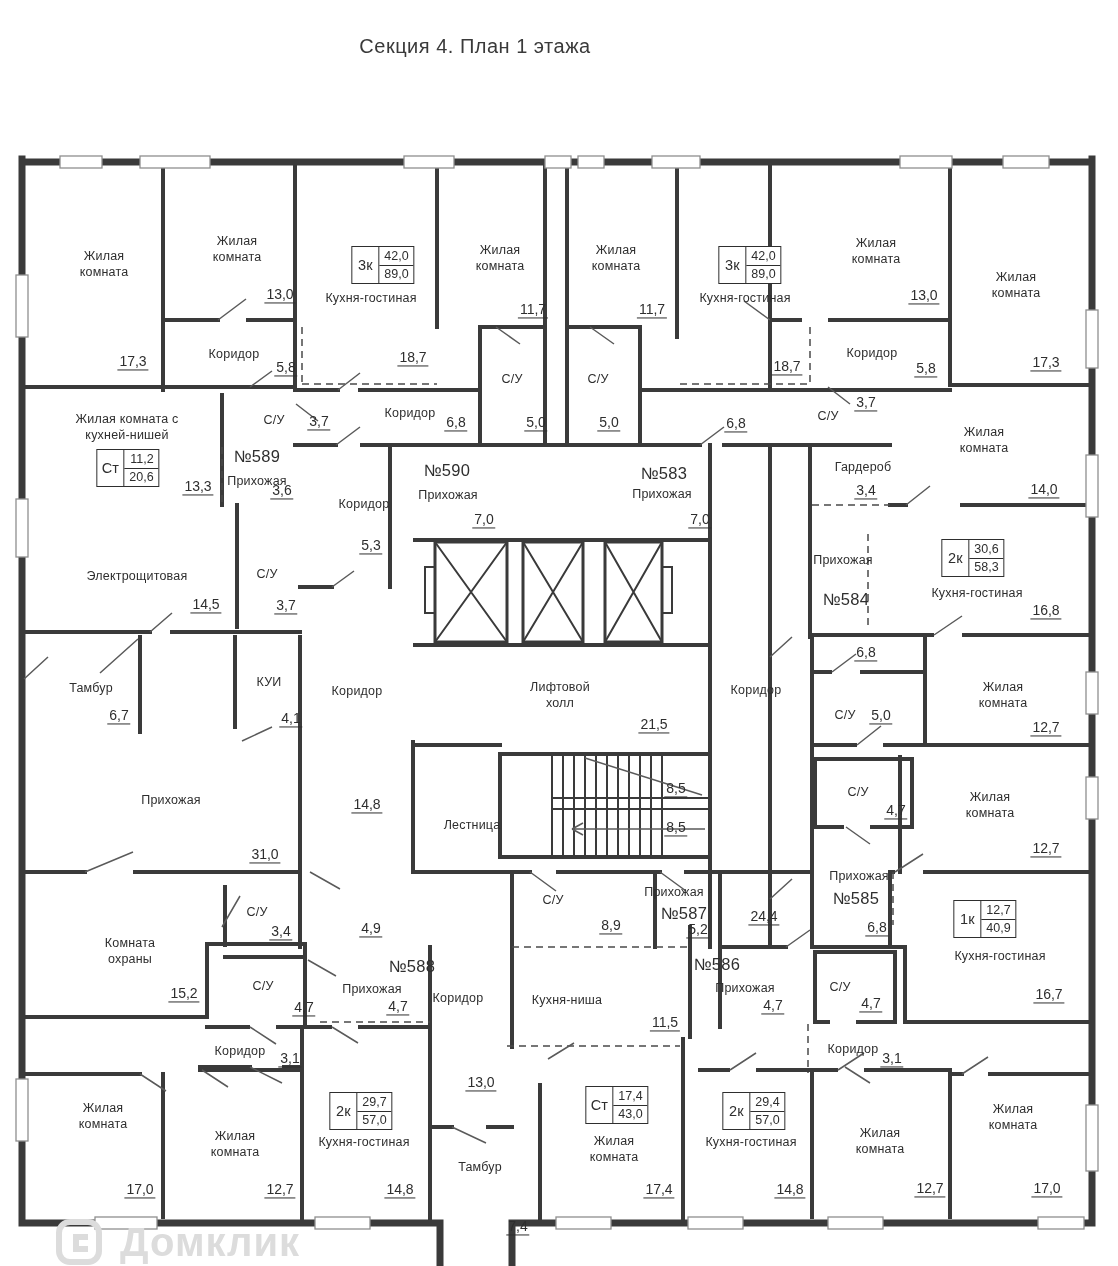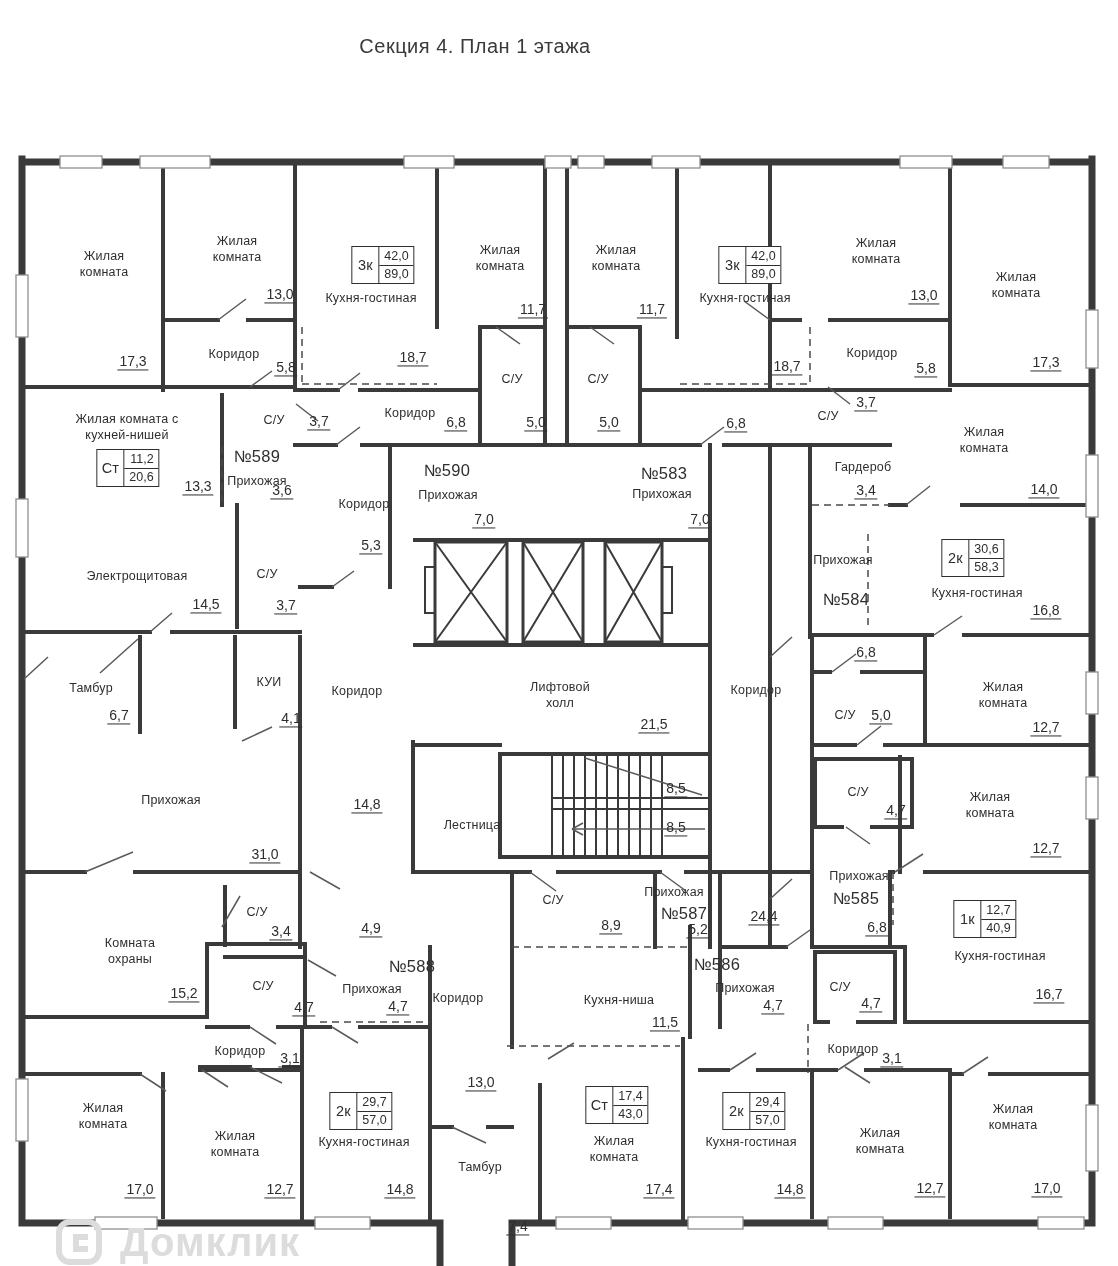--- a/index.html
+++ b/index.html
@@ -200,21 +200,21 @@
       <div class="lbl room" style="left: 859px; top: 849px;">Прихожая</div>
       <div class="lbl room" style="left: 1000px; top: 929px;">Кухня-гостиная</div>
       <div class="lbl room" style="left: 257px; top: 885px;">С/У</div>
       <div class="lbl room" style="left: 130px; top: 924px;">Комната
 охраны</div>
       <div class="lbl room" style="left: 263px; top: 959px;">С/У</div>
       <div class="lbl room" style="left: 372px; top: 962px;">Прихожая</div>
       <div class="lbl room" style="left: 240px; top: 1024px;">Коридор</div>
       <div class="lbl room" style="left: 458px; top: 971px;">Коридор</div>
       <div class="lbl room" style="left: 553px; top: 873px;">С/У</div>
-      <div class="lbl room" style="left: 619px; top: 973px;">Кухня-ниша</div>
+      <div class="lbl room" style="left: 567px; top: 973px;">Кухня-ниша</div>
       <div class="lbl room" style="left: 674px; top: 865px;">Прихожая</div>
       <div class="lbl room" style="left: 745px; top: 961px;">Прихожая</div>
       <div class="lbl room" style="left: 840px; top: 960px;">С/У</div>
       <div class="lbl room" style="left: 853px; top: 1022px;">Коридор</div>
       <div class="lbl room" style="left: 103px; top: 1089px;">Жилая
 комната</div>
       <div class="lbl room" style="left: 235px; top: 1117px;">Жилая
 комната</div>
       <div class="lbl room" style="left: 364px; top: 1115px;">Кухня-гостиная</div>
       <div class="lbl room" style="left: 480px; top: 1140px;">Тамбур</div>

